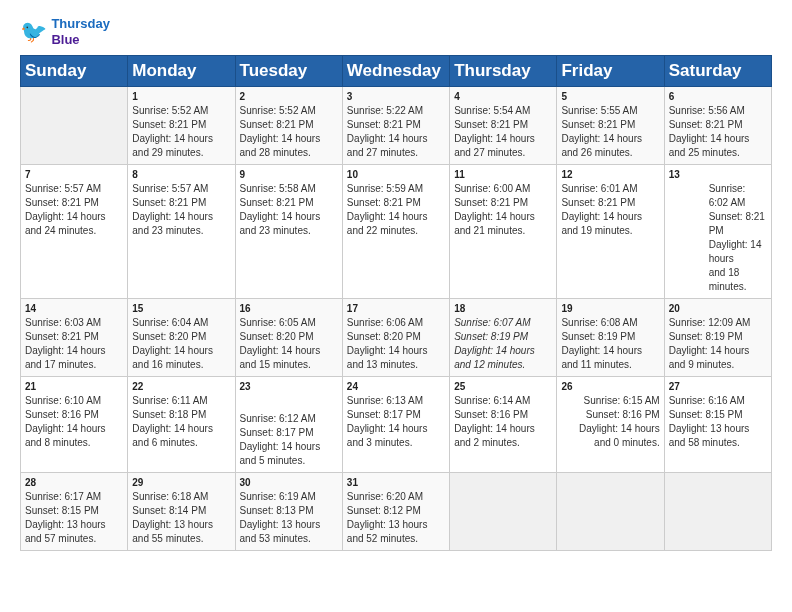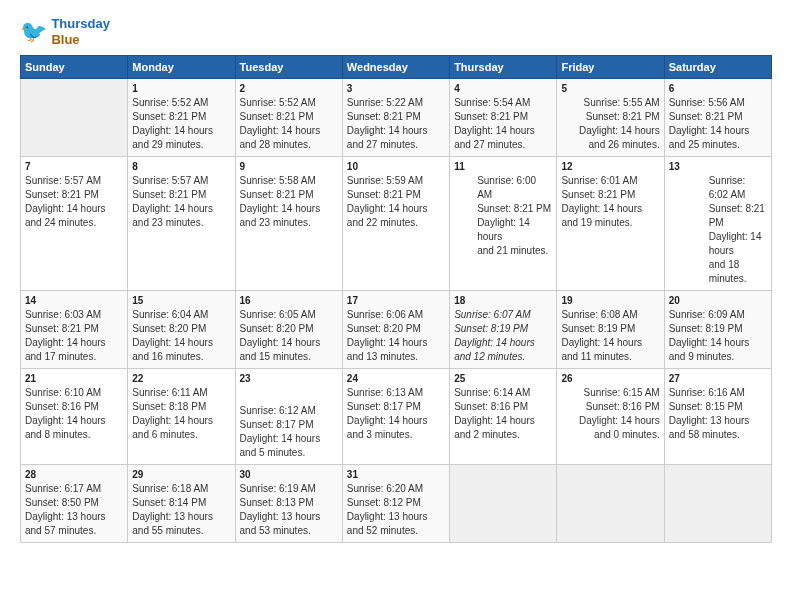--- a/index.html
+++ b/index.html
@@ -52,21 +52,21 @@
       color: #333;
     }
     table {
       width: 100%;
       border-collapse: collapse;
       table-layout: fixed;
     }
     thead tr th {
       background-color: #2563a8;
       color: #fff;
-      font-size: 11px;
+      font-size: 17px;
       font-weight: bold;
       padding: 5px 4px;
       text-align: left;
       border: 1px solid #1a4f8a;
     }
     tbody tr td {
       vertical-align: top;
       padding: 4px 4px 4px 4px;
       font-size: 9px;
       color: #333;
@@ -94,21 +94,21 @@
     }
   </style>
 </head>
 <body>
 
 <div class="page">
   <div class="header">
     <div class="logo">
       <div class="logo-bird">🐦</div>
       <div class="logo-text">
-        <span>Thursday</span><br><span style="color:#a16207">Blue</span>
+        <span>Thursday</span><br><span style="color:#4c1d95">Blue</span>
       </div>
     </div>
     <div class="title-block">
       <div class="month-title"></div>
       <div class="location"></div>
     </div>
   </div>
 
   <table>
     <thead>
@@ -148,21 +148,21 @@
           </td>
           <td>
             <span class="day-num">4</span>
             <div class="day-info" style="white-space: pre-line;">Sunrise: 5:54 AM
 Sunset: 8:21 PM
 Daylight: 14 hours
 and 27 minutes.</div>
           </td>
           <td>
             <span class="day-num">5</span>
-            <div class="day-info" style="white-space: pre-line; text-align: right;">Sunrise: 5:55 AM
+            <div class="day-info" style="white-space: pre-line;">Sunrise: 5:55 AM
 Sunset: 8:21 PM
 Daylight: 14 hours
 and 26 minutes.</div>
           </td>
           <td>
             <span class="day-num">6</span>
             <div class="day-info" style="white-space: pre-line;">Sunrise: 5:56 AM
 Sunset: 8:21 PM
 Daylight: 14 hours
 and 25 minutes.</div>
@@ -192,21 +192,21 @@
           </td>
           <td>
             <span class="day-num">10</span>
             <div class="day-info" style="white-space: pre-line;">Sunrise: 5:59 AM
 Sunset: 8:21 PM
 Daylight: 14 hours
 and 22 minutes.</div>
           </td>
           <td>
             <span class="day-num">11</span>
-            <div class="day-info" style="white-space: pre-line; margin-left: 23px;">Sunrise: 6:00 AM
+            <div class="day-info" style="white-space: pre-line;">Sunrise: 6:00 AM
 Sunset: 8:21 PM
 Daylight: 14 hours
 and 21 minutes.</div>
           </td>
           <td>
             <span class="day-num">12</span>
             <div class="day-info" style="white-space: pre-line;">Sunrise: 6:01 AM
 Sunset: 8:21 PM
 Daylight: 14 hours
 and 19 minutes.</div>
@@ -257,21 +257,21 @@
           </td>
           <td>
             <span class="day-num">19</span>
             <div class="day-info" style="white-space: pre-line;">Sunrise: 6:08 AM
 Sunset: 8:19 PM
 Daylight: 14 hours
 and 11 minutes.</div>
           </td>
           <td>
             <span class="day-num">20</span>
-            <div class="day-info" style="white-space: pre-line;">Sunrise: 6:09 AM
+            <div class="day-info" style="white-space: pre-line;">Sunrise: 12:09 AM
 Sunset: 8:19 PM
 Daylight: 14 hours
 and 9 minutes.</div>
           </td>
         </tr>
         <tr>
           <td>
             <span class="day-num">21</span>
             <div class="day-info" style="white-space: pre-line;">Sunrise: 6:10 AM
 Sunset: 8:16 PM
@@ -318,21 +318,21 @@
             <div class="day-info" style="white-space: pre-line;">Sunrise: 6:16 AM
 Sunset: 8:15 PM
 Daylight: 13 hours
 and 58 minutes.</div>
           </td>
         </tr>
         <tr>
           <td>
             <span class="day-num">28</span>
             <div class="day-info" style="white-space: pre-line;">Sunrise: 6:17 AM
-Sunset: 8:50 PM
+Sunset: 8:15 PM
 Daylight: 13 hours
 and 57 minutes.</div>
           </td>
           <td>
             <span class="day-num">29</span>
             <div class="day-info" style="white-space: pre-line;">Sunrise: 6:18 AM
 Sunset: 8:14 PM
 Daylight: 13 hours
 and 55 minutes.</div>
           </td>

